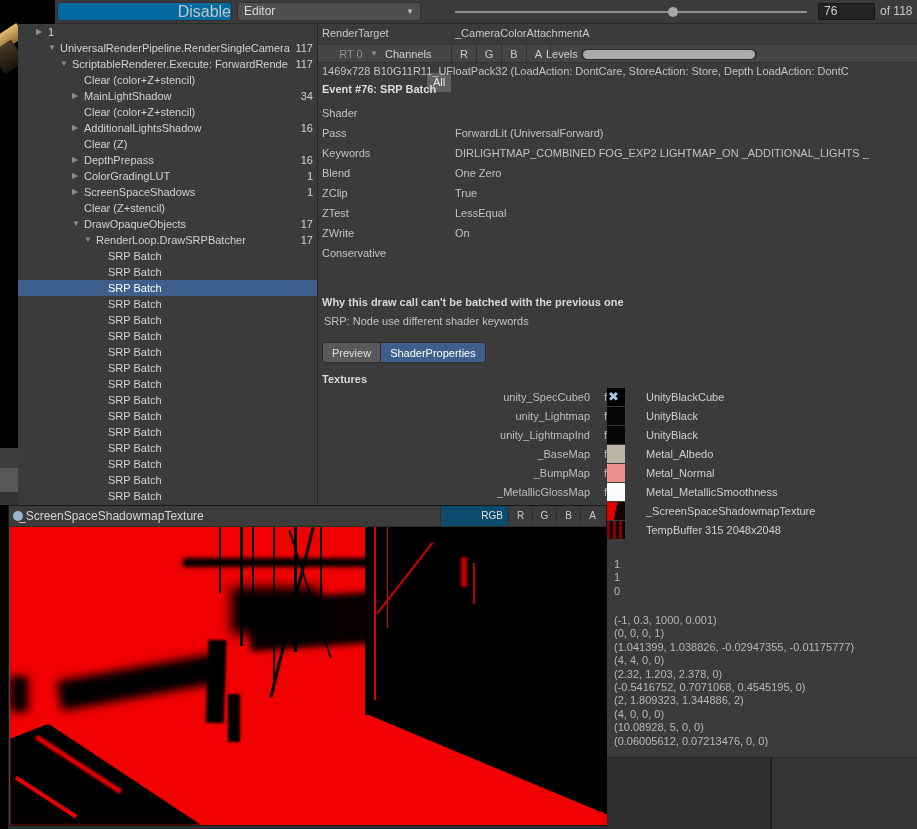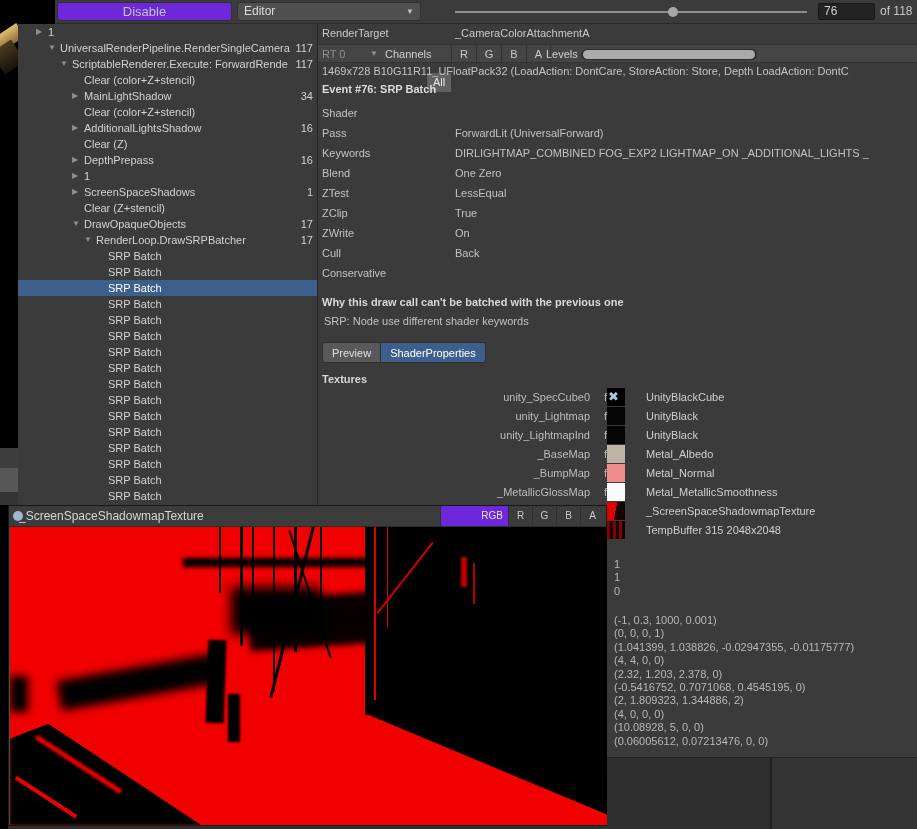--- a/index.html
+++ b/index.html
@@ -9,21 +9,21 @@
   
   .left-strip{position:absolute;left:0;top:0;width:18px;height:829px;background:#000;overflow:hidden;}
   .beam{position:absolute;left:-7px;top:30px;width:30px;height:16px;transform:rotate(-33deg);background:linear-gradient(180deg,#e2bd72,#8a6a33);}
   .beam2{position:absolute;left:-4px;top:44px;width:24px;height:26px;transform:rotate(-33deg);background:linear-gradient(180deg,#4a3a22,#17120a);}
   .gray1{position:absolute;left:0;top:448px;width:18px;height:20px;background:#3d3d3d;}
   .gray2{position:absolute;left:0;top:468px;width:18px;height:24px;background:#575757;}
   .gray3{position:absolute;left:0;top:492px;width:18px;height:13px;background:#333;}
 
   
   .toolbar{position:absolute;left:55px;top:0;width:862px;height:24px;background:#3b3b3b;border-bottom:1px solid #2a2a2a;}
-  .btn-disable{position:absolute;left:2px;top:2px;width:175px;height:19px;background:#6d28d9;border:1px solid #303030;border-radius:3px;color:#c4c4c4;font-size:13px;text-align:center;line-height:17px;}
+  .btn-disable{position:absolute;left:2px;top:2px;width:175px;height:19px;background:#0369a1;border:1px solid #303030;border-radius:3px;color:#c4c4c4;font-size:16px;text-align:right;line-height:17px;}
   .dd-editor{position:absolute;left:182px;top:2px;width:184px;height:19px;background:#4f4f4f;border:1px solid #303030;border-radius:3px;color:#dcdcdc;font-size:12px;line-height:17px;padding:0 6px;}
   .dd-editor .dd-arrow{position:absolute;right:6px;top:0;font-size:8px;color:#c0c0c0;line-height:18px;}
   .ev-slider{position:absolute;left:400px;top:0;width:352px;height:24px;}
   .ev-slider .track{position:absolute;left:0;top:11px;width:100%;height:2px;background:#8f8f8f;}
   .ev-slider .handle{position:absolute;left:213px;top:7px;width:10px;height:10px;border-radius:50%;background:#a8a8a8;}
   .ev-num{position:absolute;left:763px;top:3px;width:57px;height:17px;background:#232323;border:1px solid #161616;border-radius:2px;color:#cfcfcf;font-size:12px;line-height:15px;padding:0 5px;}
   .ev-total{position:absolute;left:825px;top:4px;color:#c6c6c6;font-size:12px;}
 
   
   .tree{position:absolute;left:18px;top:24px;width:300px;height:481px;background:#3b3b3b;border-right:1px solid #242424;overflow:hidden;}
@@ -31,21 +31,21 @@
   .row.sel{background:#3e5f8c;color:#fff;}
   .row .arr{width:12px;flex:none;font-size:8px;color:#8e8e8e;text-align:left;}
   .row .lbl{flex:1;overflow:hidden;}
   .row .cnt{flex:none;padding-right:4px;text-align:right;color:#d2d2d2;}
 
   
   .details{position:absolute;left:318px;top:24px;width:599px;height:733px;background:#3b3b3b;overflow:hidden;}
   .rt-line{position:absolute;left:4px;top:3px;width:590px;height:15px;color:#c9c9c9;}
   .rt-line .rt-val{position:absolute;left:133px;top:0;}
   .rt-toolbar{position:absolute;left:0;top:20px;width:599px;height:19px;background:#454545;border-top:1px solid #333;border-bottom:1px solid #333;}
-  .rt0{position:absolute;left:4px;top:0;width:58px;height:19px;color:#8f8f8f;line-height:18px;}
+  .rt0{position:absolute;left:4px;top:0;width:58px;height:19px;color:#8f8f8f;line-height:18px;text-align:center;}
   .rt0 .dd-arrow2{position:absolute;right:2px;top:0;font-size:8px;line-height:18px;color:#8f8f8f;}
   .ch-label{position:absolute;left:67px;top:0;line-height:19px;color:#d0d0d0;}
   .channels{position:absolute;left:108px;top:0;height:19px;display:flex;}
   .ch-btn{height:19px;min-width:25px;padding:0 4px;border-left:1px solid #333;text-align:center;line-height:18px;color:#cccccc;}
   .ch-btn:last-child{border-right:1px solid #333;}
   .ch-btn.sel{background:#626262;color:#e8e8e8;margin-top:28px;}
   .lv-label{position:absolute;left:228px;top:0;line-height:19px;color:#d0d0d0;}
   .lv-slider{position:absolute;left:263px;top:4px;width:176px;height:11px;border-radius:6px;background:#2e2e2e;}
   .lv-fill{position:absolute;left:2px;top:1px;width:172px;height:9px;border-radius:5px;background:#ababab;}
   .fmt{position:absolute;left:4px;top:41px;width:594px;white-space:nowrap;overflow:hidden;color:#c4c4c4;}
@@ -84,21 +84,21 @@
   .other-window .oright{position:absolute;left:165px;top:0;width:145px;height:72px;background:#343434;}
   .bottom-strip{position:absolute;left:8px;top:826px;width:599px;height:3px;background:#2e2e2e;}
 
   
   .preview-win{position:absolute;left:8px;top:505px;width:599px;height:321px;background:#3c3c3c;border:1px solid #171717;box-shadow:0 0 0 1px #4a4a4a inset;}
   .pv-title{position:relative;height:21px;background:#3c3c3c;border-bottom:1px solid #2b2b2b;}
   .pv-icon{position:absolute;left:4px;top:5px;width:10px;height:10px;border-radius:50%;background:#9db8cf;}
   .pv-text{position:absolute;left:10px;top:0;line-height:20px;font-size:12px;color:#d5d5d5;}
   .pv-channels{position:absolute;right:2px;top:0;height:21px;display:flex;}
   .pv-btn{height:20px;min-width:24px;padding:0 5px;text-align:center;line-height:20px;border-left:1px solid #2e2e2e;color:#c9c9c9;font-size:10px;}
-  .pv-btn.sel{background:#6d28d9;color:#e6e6e6;padding-left:40px;}
+  .pv-btn.sel{background:#0c4a6e;color:#e6e6e6;padding-left:40px;}
   .pv-img{position:absolute;left:1px;top:21px;width:597px;height:298px;background:#f10000;overflow:hidden;}
   .pv-img div{position:absolute;}
   .s-block{left:59.4%;top:0;width:40.6%;height:63%;background:#000;}
   .s-tri{left:59.4%;top:62.5%;width:40.6%;height:34%;background:#000;clip-path:polygon(0 0,100% 0,100% 100%);}
   .s-band{left:40%;top:23%;width:21%;height:17%;background:#080000;filter:blur(3px);transform:rotate(-4deg);}
   .s-smear{left:29%;top:10.5%;width:32%;height:3%;background:#000;filter:blur(2px);}
   .s-v1{left:38.5%;top:0;width:3px;height:40%;background:#000;}
   .s-v2{left:40.5%;top:0;width:2px;height:36%;background:#000;}
   .s-v3{left:44%;top:0;width:2px;height:55%;background:#000;}
   .s-v4{left:47.5%;top:0;width:3px;height:42%;background:#000;}
@@ -184,20 +184,21 @@
         <span class="arr"></span>
         <span class="lbl">Clear (Z)</span>
       </div>
       <div class="row" style="padding-left: 54px;">
         <span class="arr">▶</span>
         <span class="lbl">DepthPrepass</span>
         <span class="cnt">16</span>
       </div>
       <div class="row" style="padding-left: 54px;">
         <span class="arr">▶</span>
+        <span class="lbl">ColorGradingLUT</span>
         <span class="cnt">1</span>
       </div>
       <div class="row" style="padding-left: 54px;">
         <span class="arr">▶</span>
         <span class="lbl">ScreenSpaceShadows</span>
         <span class="cnt">1</span>
       </div>
       <div class="row" style="padding-left: 54px;">
         <span class="arr"></span>
         <span class="lbl">Clear (Z+stencil)</span>
@@ -313,34 +314,30 @@
         </div>
         <div class="prow">
           <span class="plabel">Keywords</span>
           <span class="pvalue">DIRLIGHTMAP_COMBINED FOG_EXP2 LIGHTMAP_ON _ADDITIONAL_LIGHTS _</span>
         </div>
         <div class="prow">
           <span class="plabel">Blend</span>
           <span class="pvalue">One Zero</span>
         </div>
         <div class="prow">
+          <span class="plabel">ZClip</span>
+          <span class="pvalue">True</span>
+        </div>
+        <div class="prow">
           <span class="plabel">ZTest</span>
           <span class="pvalue">LessEqual</span>
         </div>
         <div class="prow">
-          <span class="plabel">ZClip</span>
-          <span class="pvalue">True</span>
-        </div>
-        <div class="prow">
           <span class="plabel">ZWrite</span>
           <span class="pvalue">On</span>
-        </div>
-        <div class="prow">
-          <span class="plabel">Cull</span>
-          <span class="pvalue">Back</span>
         </div>
         <div class="prow">
           <span class="plabel">Conservative</span>
         </div>
       </div>
     <div class="why-t">Why this draw call can't be batched with the previous one</div>
     <div class="why-r">SRP: Node use different shader keywords</div>
     <div class="tabs">
       <div class="tab">Preview</div>
       <div class="tab sel">ShaderProperties</div>

